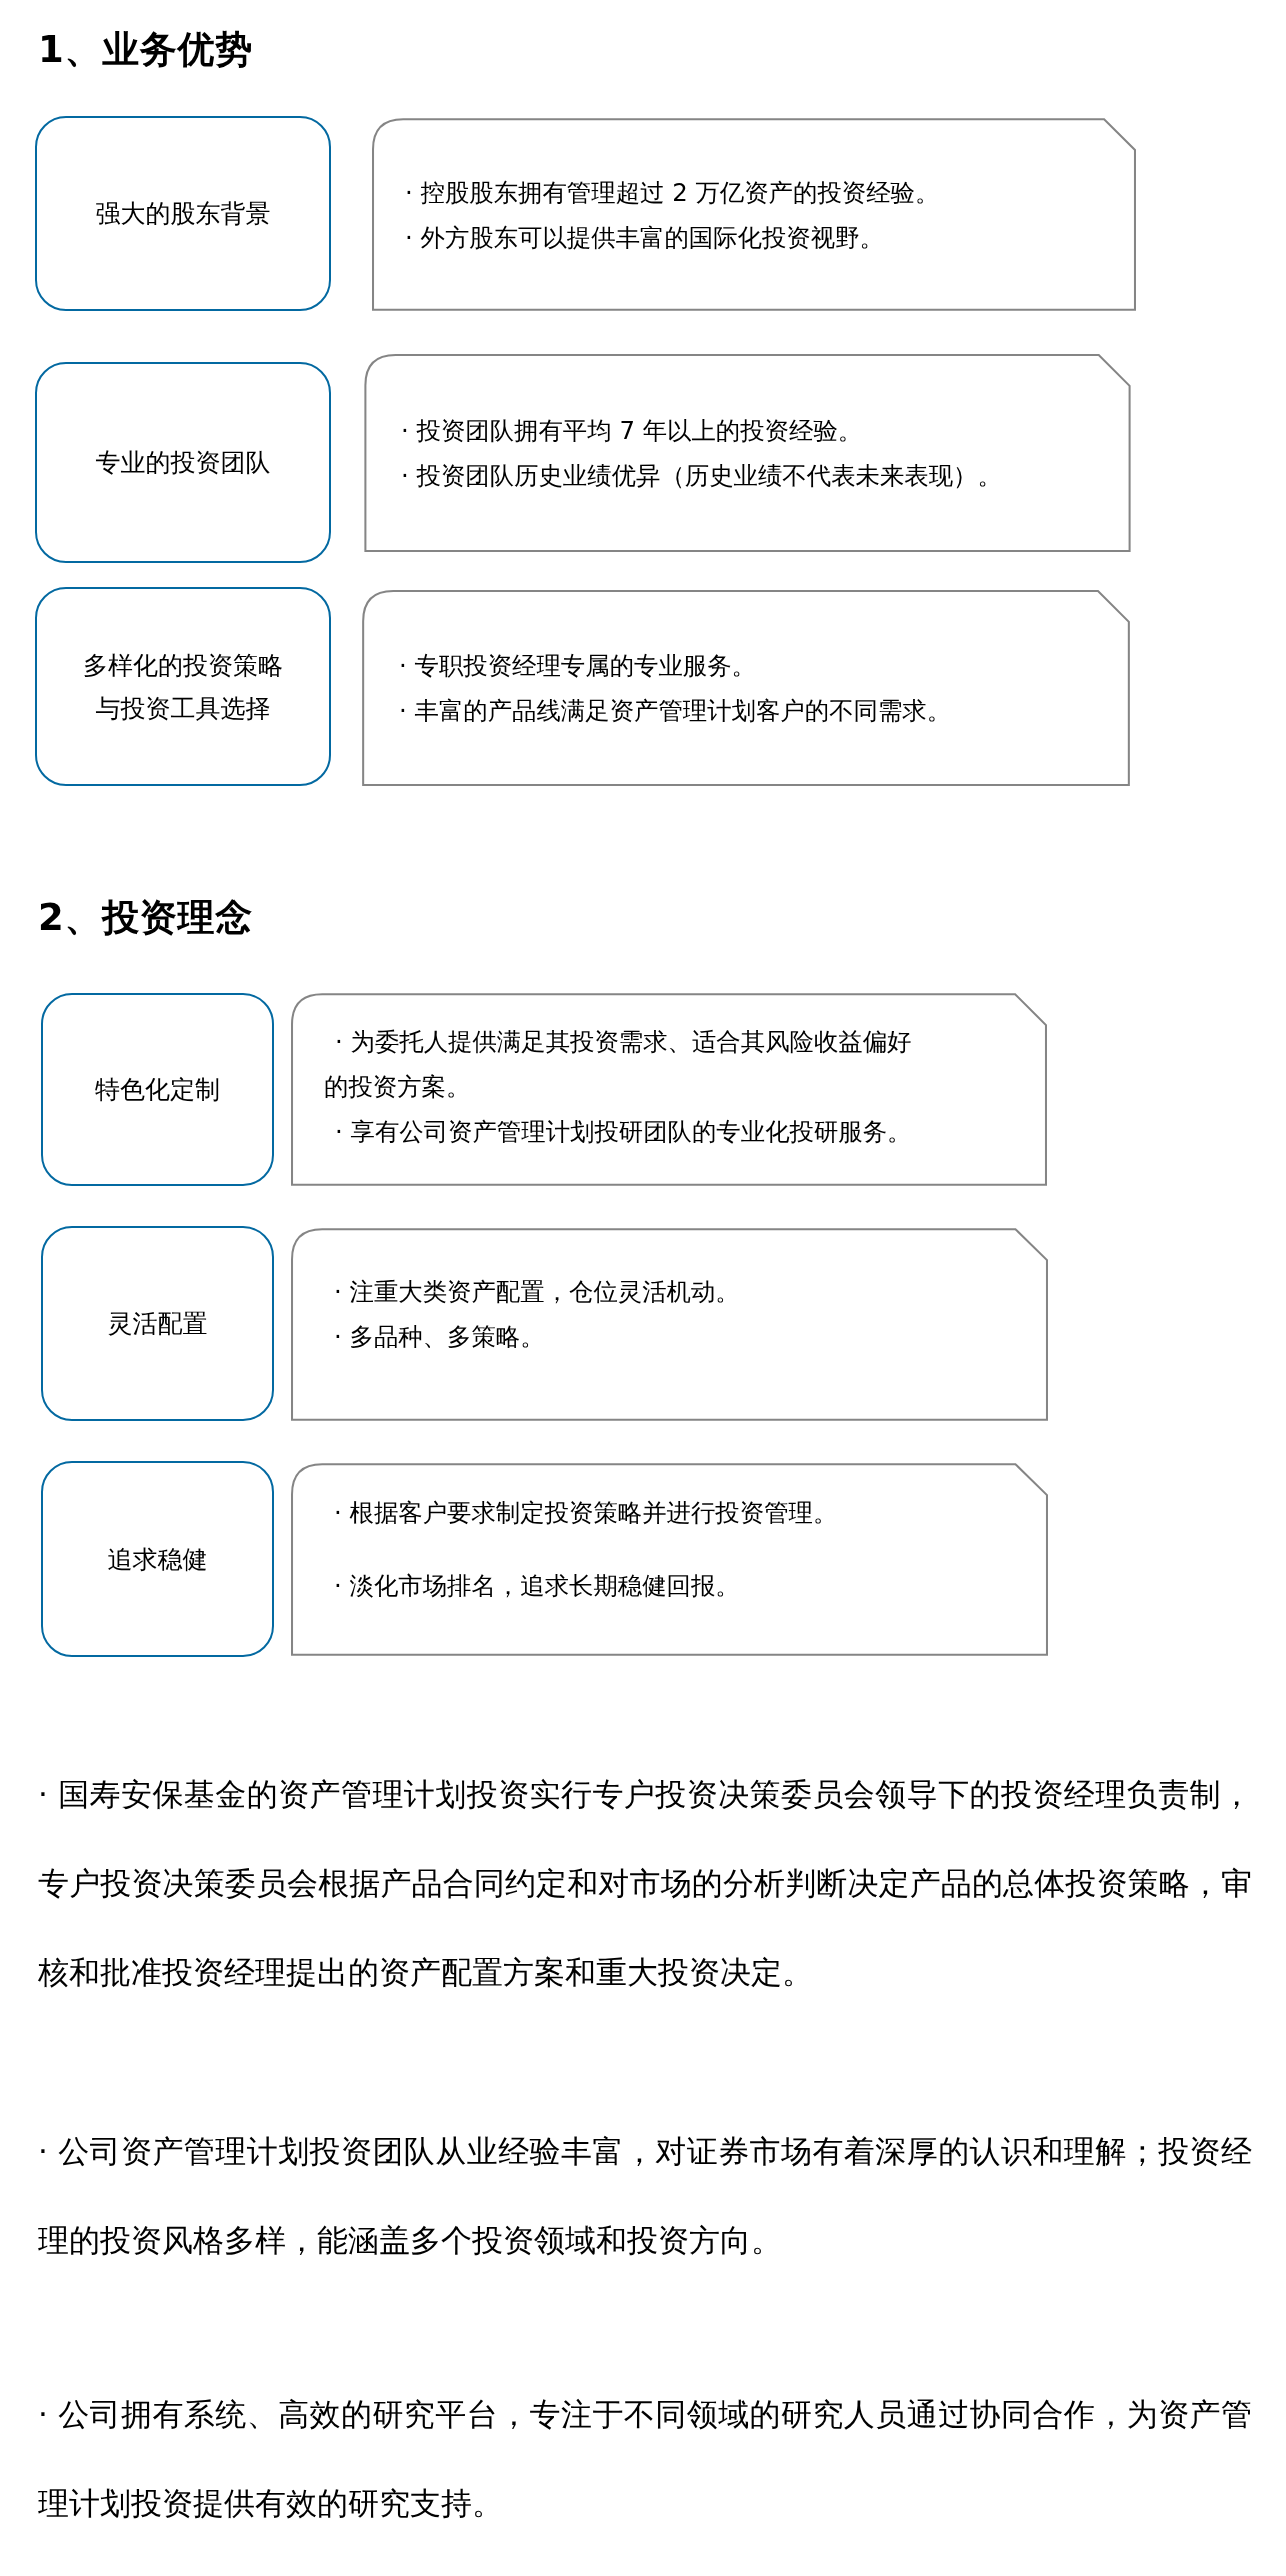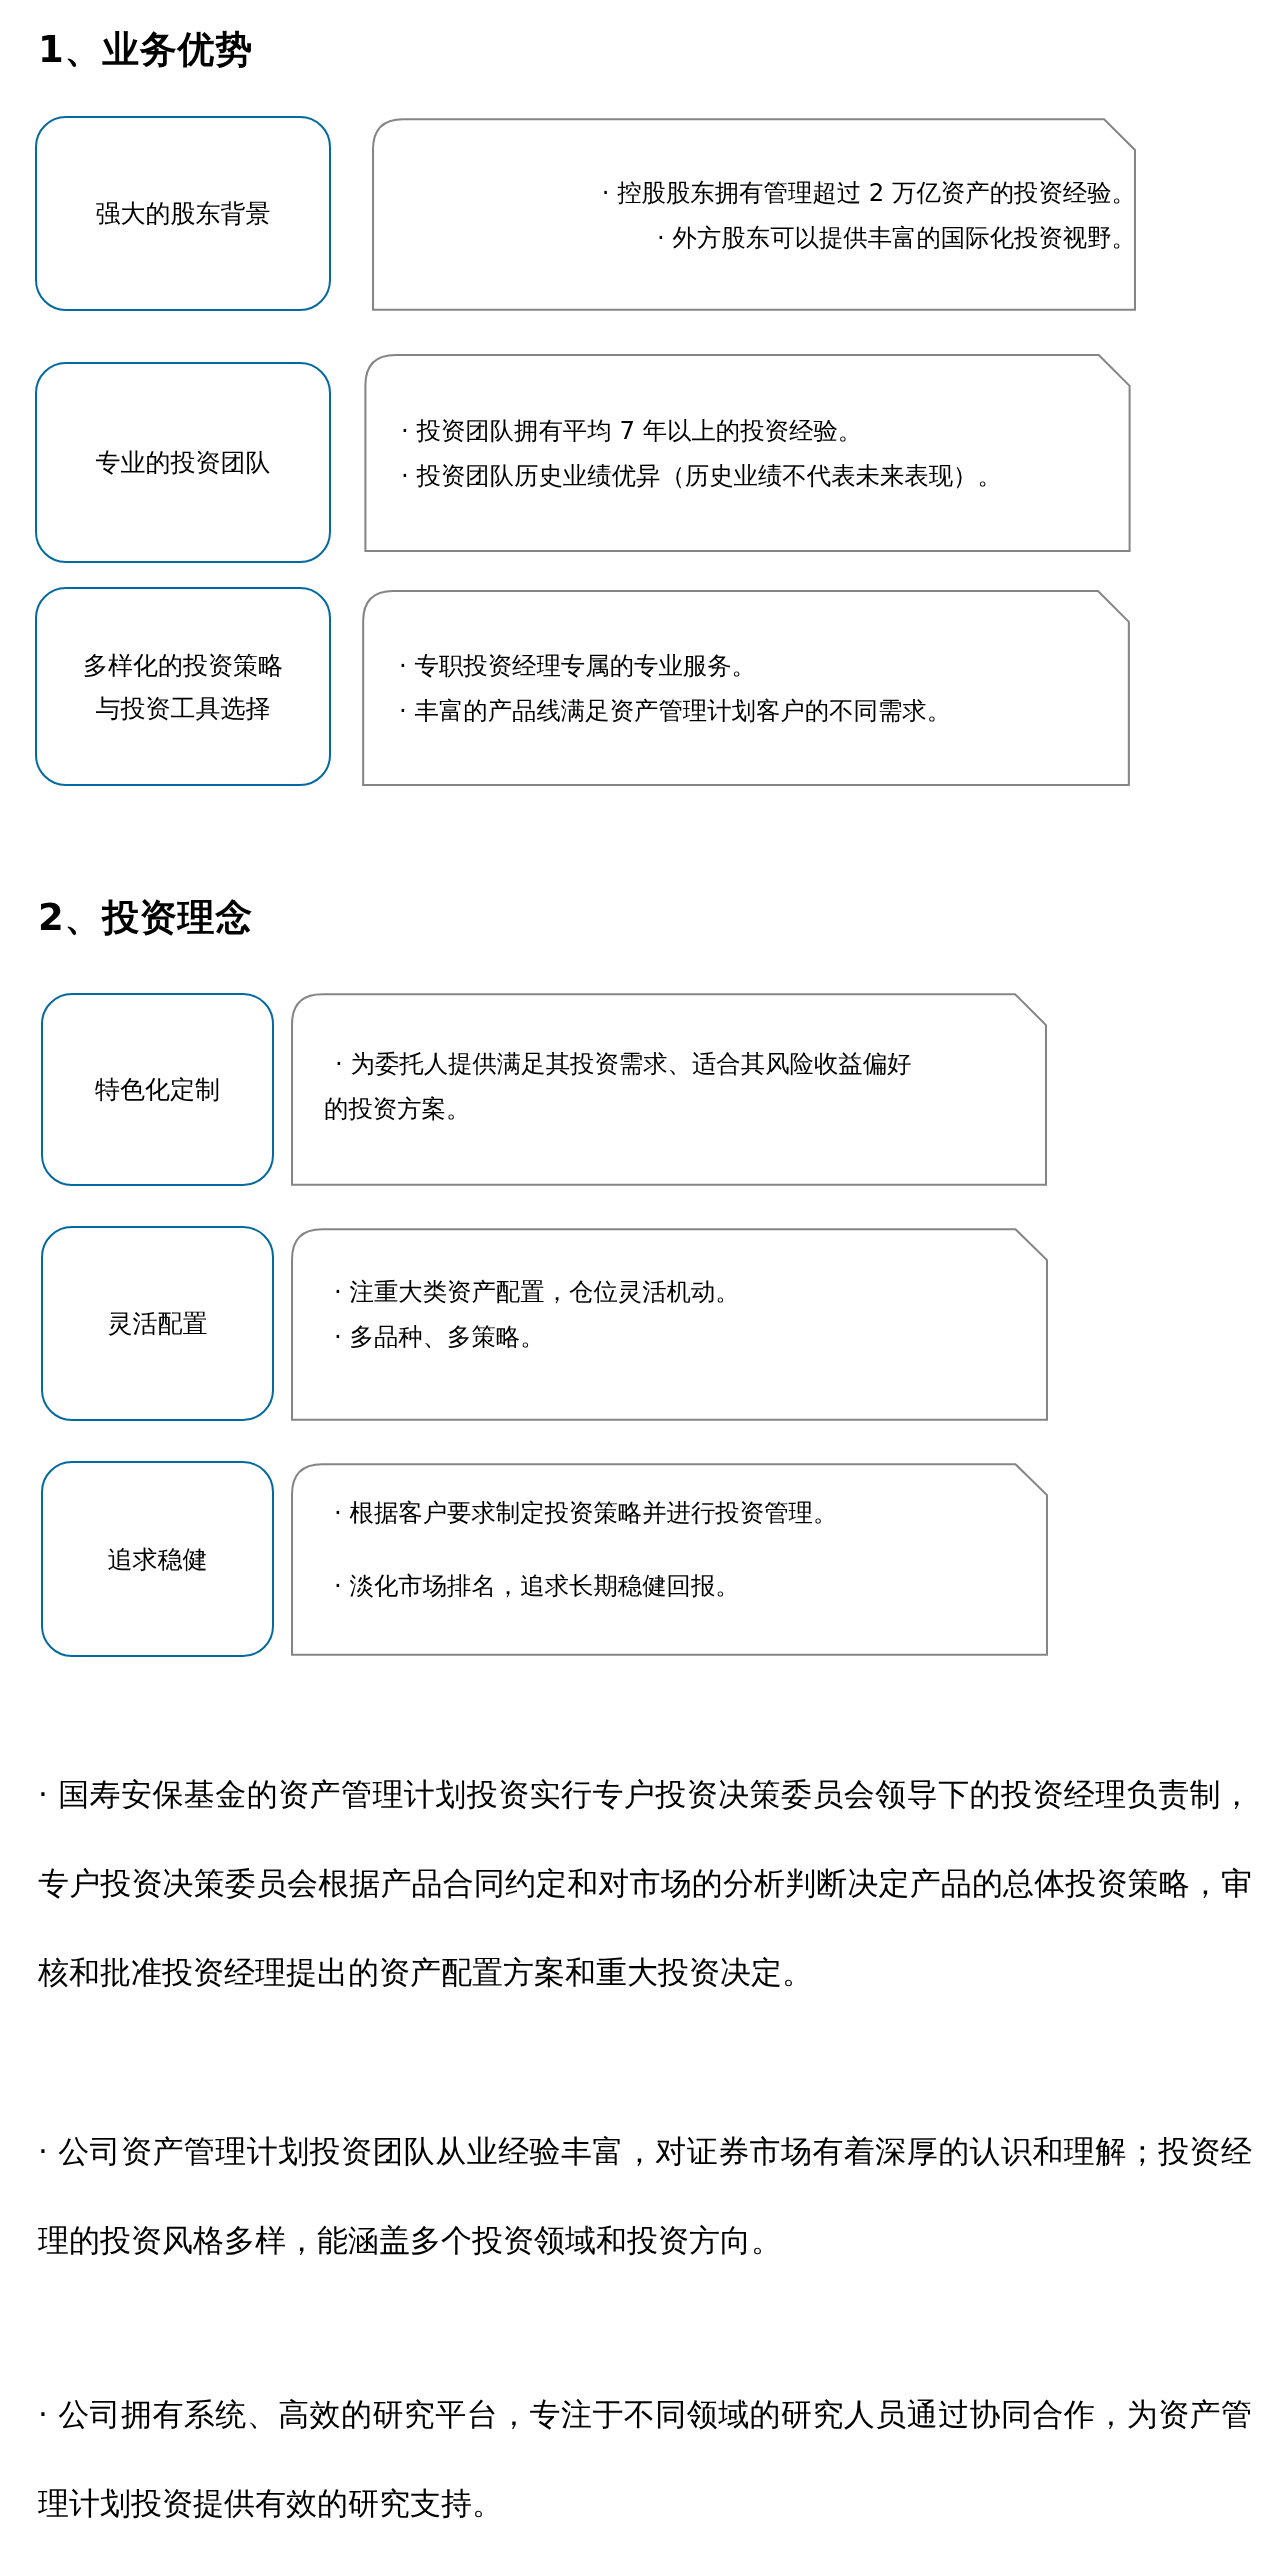--- a/index.html
+++ b/index.html
@@ -37,21 +37,21 @@
 
 <h1 class="heading" style="top:26px;">1、业务优势</h1>
 
 <div class="label-card" style="left:35px;top:116px;width:296px;height:195px;">
   <span>强大的股东背景</span>
 </div>
 <div class="desc-card" style="left:372px;top:118px;width:764px;height:193px;">
   <svg width="764" height="193" viewBox="0 0 1126 284">
     <path d="M1.5 282.5 L1.5 46 Q1.5 1.5 46 1.5 L1079 1.5 L1124.5 47 L1124.5 282.5 Z" fill="#fff" stroke="#858585" stroke-width="3"></path>
   </svg>
-  <div class="desc-text" style="padding-left:56px;align-items:flex-end;">
+  <div class="desc-text" style="padding-left:33px;">
     <div class="line">· 控股股东拥有管理超过 2 万亿资产的投资经验。</div>
     <div class="line">· 外方股东可以提供丰富的国际化投资视野。</div>
   </div>
 </div>
 
 <div class="label-card" style="left:35px;top:362px;width:296px;height:201px;">
   <span>专业的投资团队</span>
 </div>
 <div class="desc-card" style="left:364px;top:354px;width:767px;height:198px;">
   <svg width="767" height="198" viewBox="0 0 1130 292">
@@ -82,20 +82,21 @@
 <div class="label-card" style="left:41px;top:993px;width:233px;height:193px;">
   <span>特色化定制</span>
 </div>
 <div class="desc-card" style="left:291px;top:993px;width:756px;height:193px;">
   <svg width="756" height="193" viewBox="0 0 1115 284">
     <path d="M1.5 282.5 L1.5 46 Q1.5 1.5 46 1.5 L1068 1.5 L1113.5 47 L1113.5 282.5 Z" fill="#fff" stroke="#858585" stroke-width="3"></path>
   </svg>
   <div class="desc-text" style="padding-left:33px;padding-right:27px;padding-bottom:6.8px;">
     <div class="line" style="padding-left:11px;">· 为委托人提供满足其投资需求、适合其风险收益偏好</div>
     <div class="line">的投资方案。</div>
+    <div class="line" style="padding-left:11px;">· 享有公司资产管理计划投研团队的专业化投研服务。</div>
   </div>
 </div>
 
 <div class="label-card" style="left:41px;top:1226px;width:233px;height:195px;">
   <span>灵活配置</span>
 </div>
 <div class="desc-card" style="left:291px;top:1228px;width:757px;height:193px;">
   <svg width="757" height="193" viewBox="0 0 1116 284">
     <path d="M1.5 282.5 L1.5 46 Q1.5 1.5 46 1.5 L1068 1.5 L1114.5 47 L1114.5 282.5 Z" fill="#fff" stroke="#858585" stroke-width="3"></path>
   </svg>

